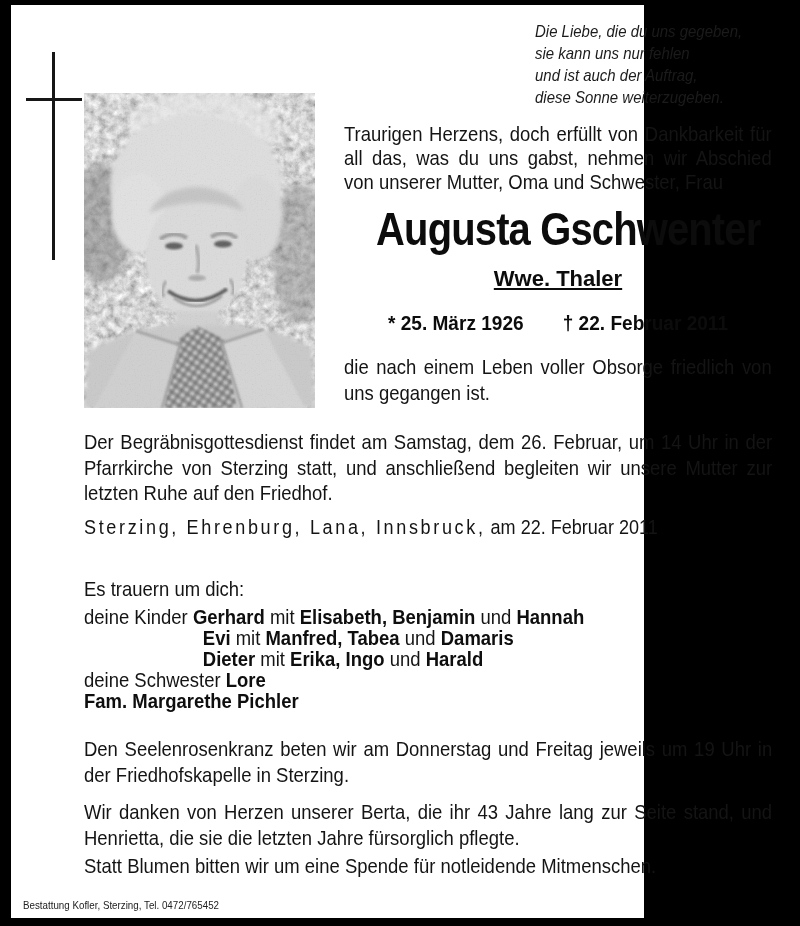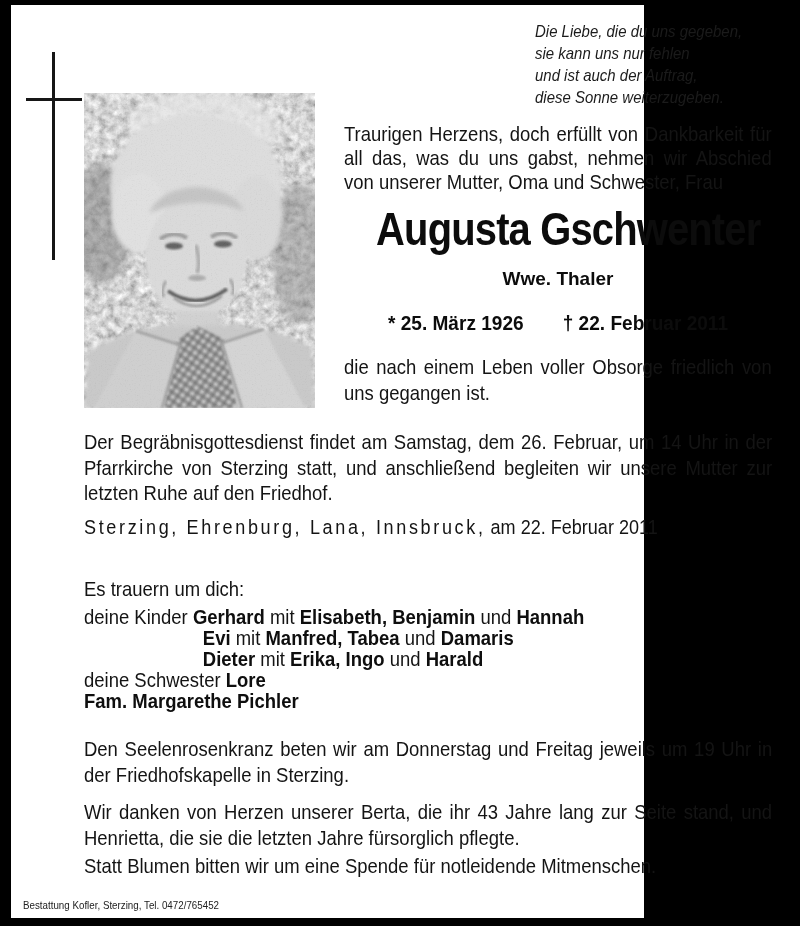--- a/index.html
+++ b/index.html
@@ -20,21 +20,21 @@
   .cross-h{position:absolute;left:15px;top:93px;width:56px;height:3px;background:#161616;}
   
   .photo{position:absolute;left:73px;top:88px;width:231px;height:315px;overflow:hidden;background:#9a9a9a;}
   
   .poem{left:524px;top:16px;width:268px;font-size:17px;line-height:22px;font-style:italic;color:#1b1b1b;}
   
   .intro{left:333px;top:117px;width:486px;font-size:21px;line-height:24px;}
   .name{left:333px;top:198px;width:428px;font-size:47px;line-height:52px;font-weight:bold;
         text-align:center;white-space:nowrap;letter-spacing:-1px;color:#0c0c0c;
         transform:scaleX(0.85);transform-origin:50% 0;}
-  .widow{left:333px;top:260px;width:428px;font-size:19px;line-height:28px;font-weight:bold;text-align:center;color:#0c0c0c;}
+  .widow{left:333px;top:260px;width:428px;font-size:22px;line-height:28px;font-weight:bold;text-align:center;color:#0c0c0c;text-decoration:underline;}
   .dates{left:333px;top:306px;width:428px;display:flex;justify-content:center;gap:42px;
          font-size:20.5px;font-weight:bold;color:#0c0c0c;transform:scaleX(0.93);transform-origin:50% 0;}
   .closing{left:333px;top:349px;width:486px;font-size:21px;line-height:26px;}
   
   .funeral{left:73px;top:424px;width:782px;font-size:21px;line-height:25.5px;}
   .places{left:73px;top:510px;width:740px;font-size:20.5px;white-space:nowrap;}
   .places .cities{letter-spacing:3px;}
   .mourn-intro{left:73px;top:572px;width:420px;font-size:21px;}
   .family{left:73px;top:601px;width:740px;font-size:21px;line-height:21px;}
   .family .indent{margin-left:135px;}

